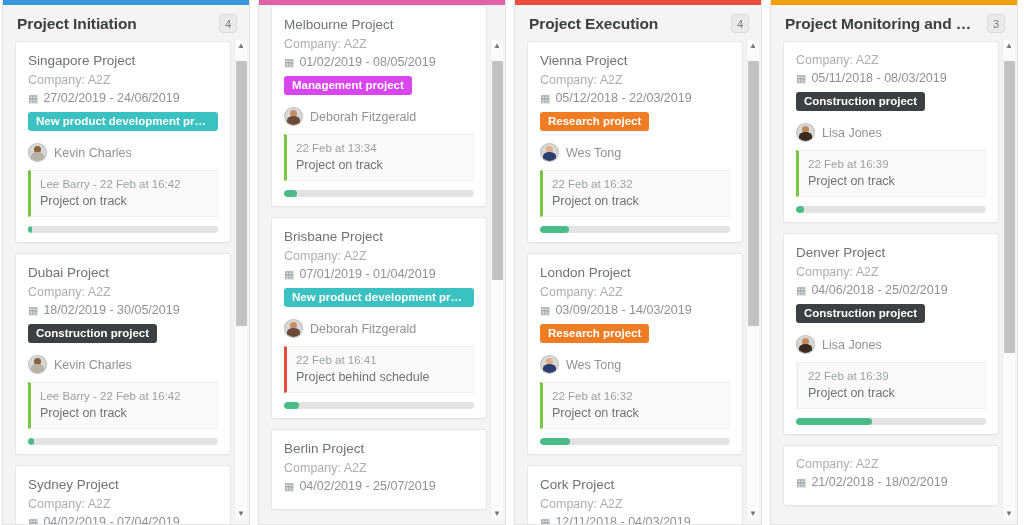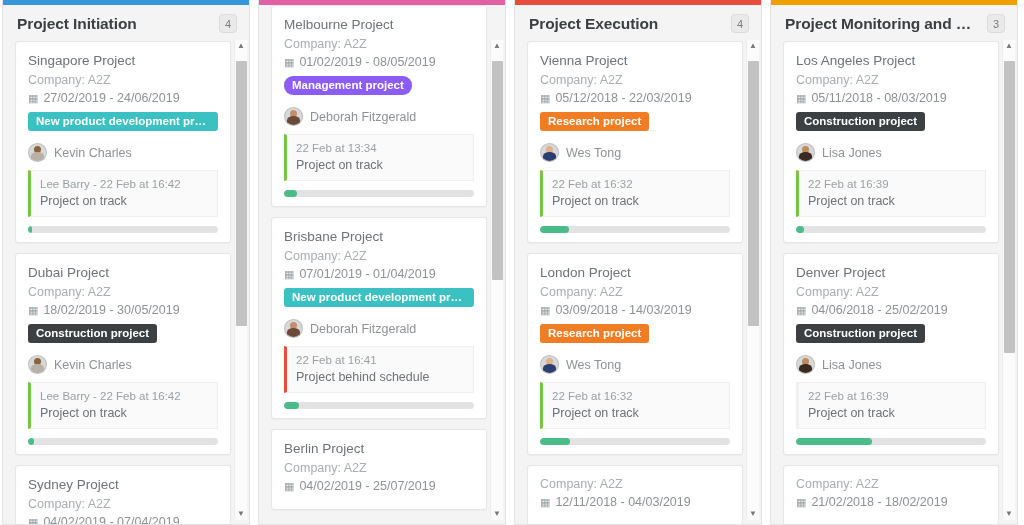--- a/index.html
+++ b/index.html
@@ -172,21 +172,21 @@
         <div class="sb-arrow">▼</div>
       </div>
     </div>
     <div class="column">
       <div class="col-accent" style="background: rgb(226, 97, 166);"></div>
       <div class="col-body">
         <div class="cards">
           <div class="card"><div class="card-title">Melbourne Project</div><div class="card-company">Company: A2Z</div><div class="card-dates">
               <span class="cal-icon">▦</span>
               <span>01/02/2019 - 08/05/2019</span>
-            </div><div class="tag" style="background: #8b5cf6; border-radius: 9px;">Management project</div><div class="assignee">
+            </div><div class="tag" style="background: #d946ef;">Management project</div><div class="assignee">
               <div class="avatar" style="background: rgb(216, 216, 216);">
                 <div class="head" style="background: rgb(201, 140, 107);"></div>
                 <div class="body" style="background: rgb(107, 74, 58);"></div>
               </div>
               <span class="assignee-name">Deborah Fitzgerald</span>
             </div><div class="comment" style="border-left-color: rgb(121, 196, 71);">
               <div class="comment-meta">22 Feb at 13:34</div>
               <div class="comment-text">Project on track</div>
             </div><div class="progress">
               <div class="progress-fill" style="width: 7%;"></div>
@@ -256,20 +256,21 @@
                 <div class="body" style="background: rgb(44, 62, 112);"></div>
               </div>
               <span class="assignee-name">Wes Tong</span>
             </div><div class="comment" style="border-left-color: rgb(121, 196, 71);">
               <div class="comment-meta">22 Feb at 16:32</div>
               <div class="comment-text">Project on track</div>
             </div><div class="progress">
               <div class="progress-fill" style="width: 16%;"></div>
             </div></div>
           <div class="card">
+            <div class="card-title">Cork Project</div>
             <div class="card-company">Company: A2Z</div>
             <div class="card-dates">
               <span class="cal-icon">▦</span>
               <span>12/11/2018 - 04/03/2019</span>
             </div>
           </div>
         </div>
       </div>
       <div class="scrollbar">
         <div class="sb-arrow">▲</div>
@@ -280,21 +281,21 @@
       </div>
     </div>
     <div class="column">
       <div class="col-accent" style="background: rgb(240, 160, 0);"></div>
       <div class="col-header">
         <div class="col-title">Project Monitoring and Co...</div>
         <div class="col-count">3</div>
       </div>
       <div class="col-body">
         <div class="cards">
-          <div class="card"><div class="card-title">Los Angeles Project</div><div class="card-company">Company: A2Z</div><div class="card-dates">
+          <div class="card"><div class="card-company">Company: A2Z</div><div class="card-dates">
               <span class="cal-icon">▦</span>
               <span>05/11/2018 - 08/03/2019</span>
             </div><div class="tag" style="background: rgb(60, 64, 67);">Construction project</div><div class="assignee">
               <div class="avatar" style="background: rgb(216, 216, 216);">
                 <div class="head" style="background: rgb(192, 138, 90);"></div>
                 <div class="body" style="background: rgb(58, 42, 32);"></div>
               </div>
               <span class="assignee-name">Lisa Jones</span>
             </div><div class="comment" style="border-left-color: rgb(121, 196, 71);">
               <div class="comment-meta">22 Feb at 16:39</div>

